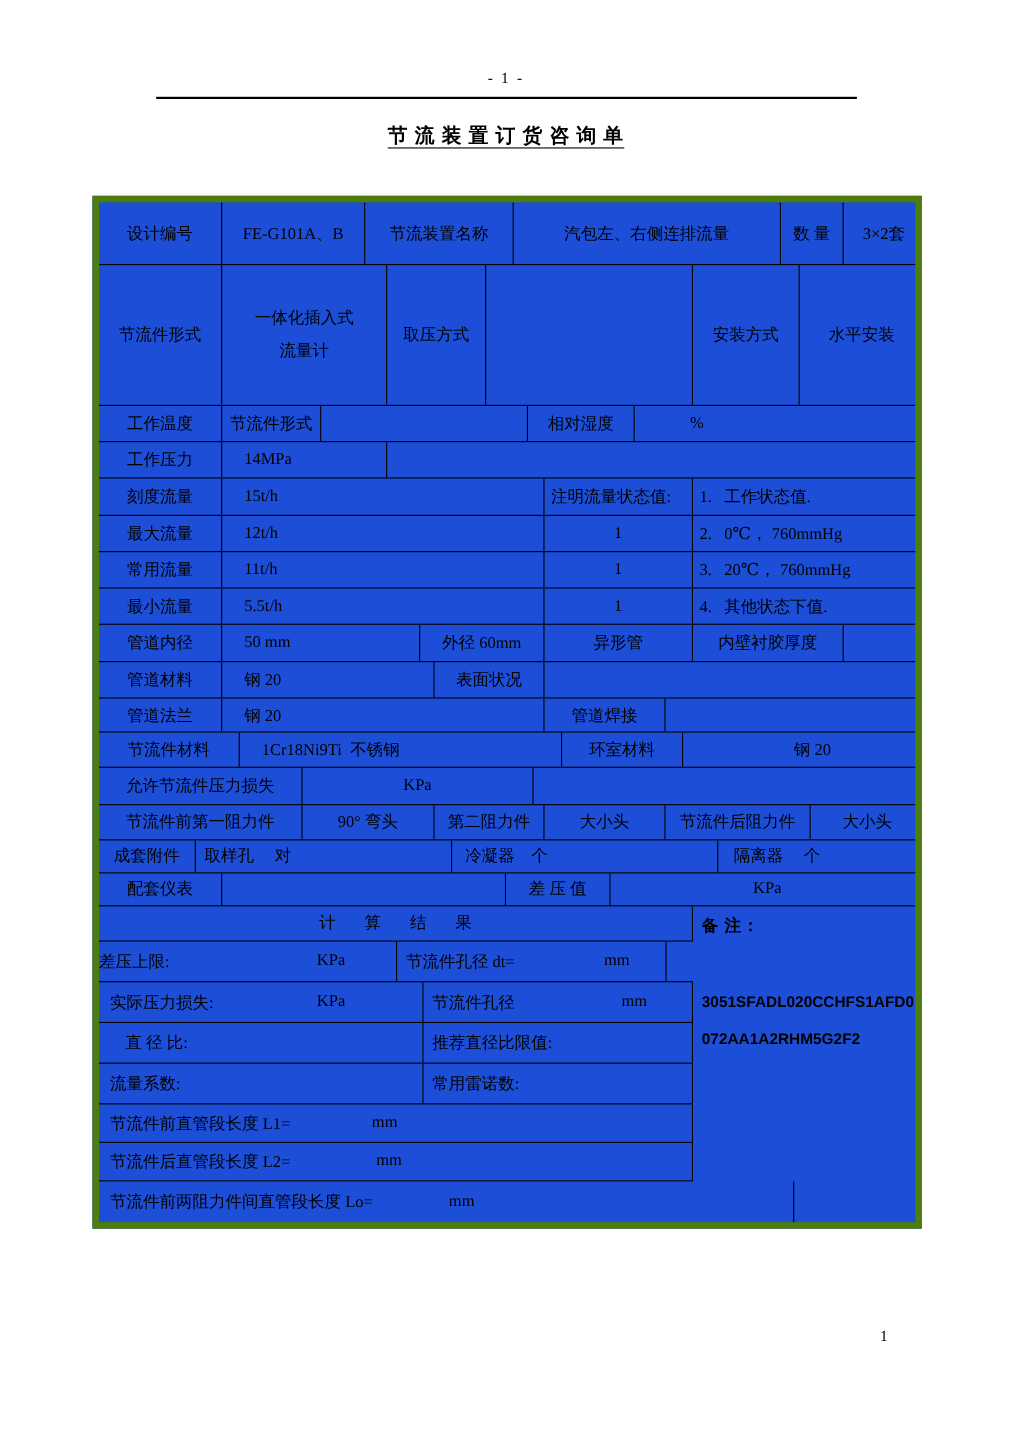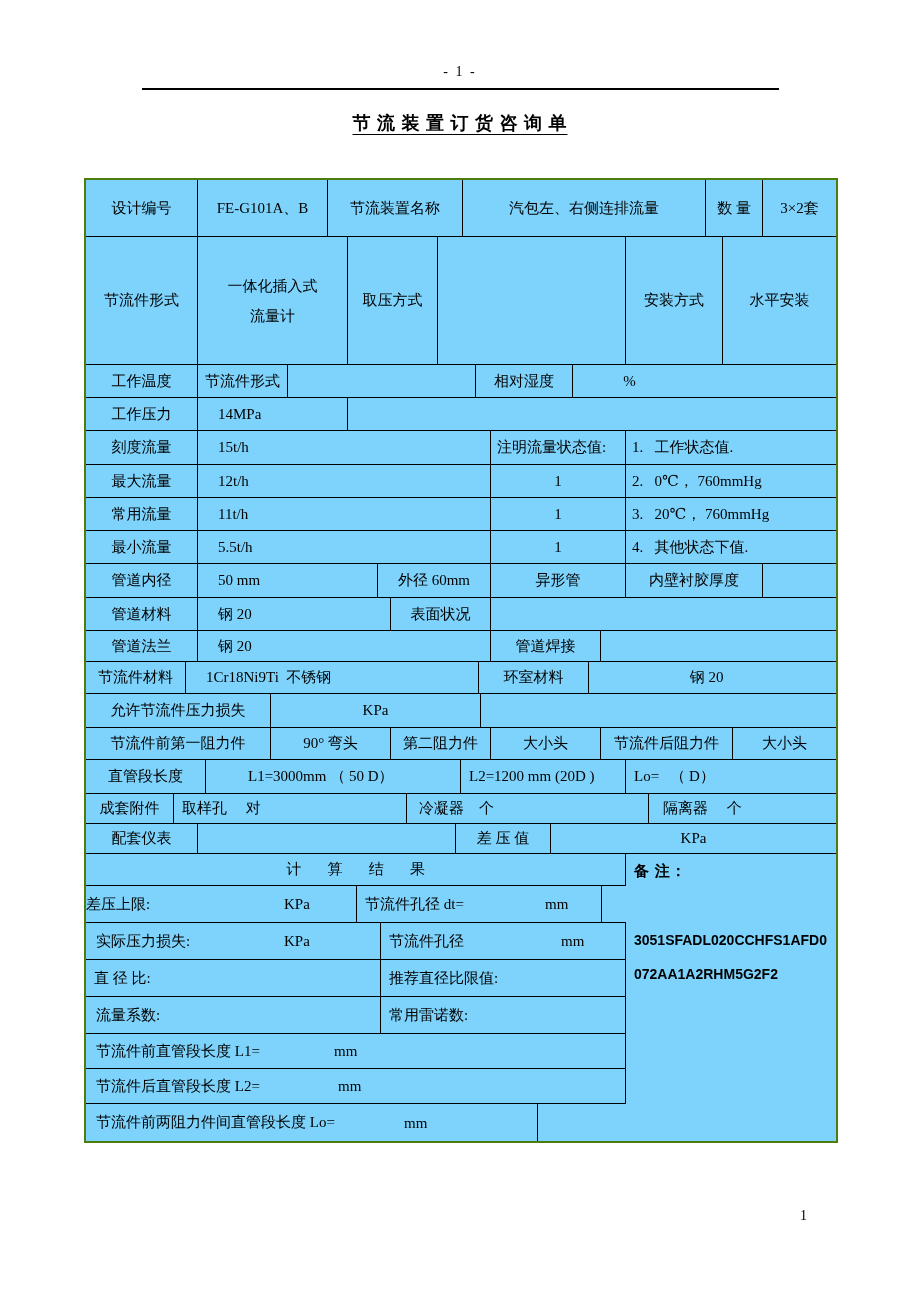--- a/index.html
+++ b/index.html
@@ -9,21 +9,21 @@
     font-family:"Liberation Serif","DejaVu Serif",serif;
     color:#000;
   }
   .page { position:relative; width:920px; height:1302px; background:#fff; overflow:hidden; }
 
   .head-num { position:absolute; top:64px; left:0; width:100%; text-align:center; font-size:14px; letter-spacing:2px; }
   .head-rule { position:absolute; top:88px; left:142px; width:637px; border-top:2px solid #000; }
   .doc-title { position:absolute; top:111px; left:0; width:100%; text-align:center; font-size:18px; font-weight:bold; letter-spacing:1px; }
   .doc-title span { text-decoration:underline; text-underline-offset:5px; }
 
-  .tbl { position:absolute; top:178px; left:84px; width:754px; border:2px solid #4d7c0f; background:#7dd3fc; }
+  .tbl { position:absolute; top:178px; left:84px; width:754px; border:6px solid #4d7c0f; background:#1d4ed8; }
   .row { display:flex; border-bottom:1px solid #000; }
   .row.nb { border-bottom:none; }
   .cell {
     border-right:1px solid #000;
     display:flex; align-items:center;
     white-space:pre; font-size:15px;
     padding:0 6px; overflow:hidden;
     flex-shrink:0;
   }
   .cell.last { border-right:none; }
@@ -133,47 +133,41 @@
     </div>
 
     <div class="row" style="height:31px">
       <div class="cell c" style="width:112px">管道法兰</div>
       <div class="cell" style="width:293px;padding-left:20px">钢 20</div>
       <div class="cell c" style="width:110px">管道焊接</div>
       <div class="cell last" style="width:235px"></div>
     </div>
 
     <div class="row" style="height:32px">
-      <div class="cell c" style="width:100px;padding:0 2px">节流件材料</div>
+      <div class="cell c" style="width:128px;padding:0 2px">节流件材料</div>
       <div class="cell" style="width:293px;padding-left:20px">1Cr18Ni9Ti  不锈钢</div>
       <div class="cell c" style="width:110px">环室材料</div>
       <div class="cell c last" style="width:235px">钢 20</div>
     </div>
 
     <div class="row" style="height:34px">
       <div class="cell c" style="width:185px;padding:0 2px">允许节流件压力损失</div>
       <div class="cell c" style="width:210px">KPa</div>
       <div class="cell last" style="width:355px"></div>
     </div>
 
     <div class="row" style="height:32px">
       <div class="cell c" style="width:185px;padding:0 2px">节流件前第一阻力件</div>
       <div class="cell c" style="width:120px">90° 弯头</div>
       <div class="cell c" style="width:100px;padding:0 2px">第二阻力件</div>
       <div class="cell c" style="width:110px">大小头</div>
       <div class="cell c" style="width:132px;padding:0 2px">节流件后阻力件</div>
       <div class="cell c last" style="width:103px">大小头</div>
     </div>
 
-    <div class="row" style="height:34px">
-      <div class="cell c" style="width:120px">直管段长度</div>
-      <div class="cell" style="width:255px;padding-left:42px">L1=3000mm （ 50 D）</div>
-      <div class="cell" style="width:165px;padding-left:8px">L2=1200 mm (20D )</div>
-      <div class="cell last" style="width:210px;padding-left:8px">Lo=   （ D）</div>
-    </div>
 
     <div class="row" style="height:30px">
       <div class="cell c" style="width:88px">成套附件</div>
       <div class="cell" style="width:233px;padding-left:8px">取样孔     对</div>
       <div class="cell" style="width:242px;padding-left:12px">冷凝器    个</div>
       <div class="cell last" style="width:163px;padding-left:14px">隔离器     个</div>
     </div>
 
     <div class="row" style="height:30px">
       <div class="cell c" style="width:112px">配套仪表</div>
@@ -205,21 +199,21 @@
             <span>实际压力损失:</span>
             <span class="unit" style="left:198px">KPa</span>
           </div>
           <div class="cell rel" style="width:245px;padding-left:8px">
             <span>节流件孔径</span>
             <span class="unit" style="left:180px">mm</span>
           </div>
         </div>
 
         <div class="row" style="height:37px">
-          <div class="cell" style="width:295px;padding-left:8px">直 径 比:</div>
+          <div class="cell" style="width:295px;padding-left:24px">直 径 比:</div>
           <div class="cell" style="width:245px;padding-left:8px">推荐直径比限值:</div>
         </div>
 
         <div class="row" style="height:37px">
           <div class="cell" style="width:295px;padding-left:10px">流量系数:</div>
           <div class="cell" style="width:245px;padding-left:8px">常用雷诺数:</div>
         </div>
 
         <div class="row" style="height:35px">
           <div class="cell rel" style="width:540px;padding-left:10px">
@@ -229,21 +223,21 @@
         </div>
 
         <div class="row" style="height:35px">
           <div class="cell rel" style="width:540px;padding-left:10px">
             <span>节流件后直管段长度 L2=</span>
             <span class="unit" style="left:252px">mm</span>
           </div>
         </div>
 
         <div class="row nb" style="height:37px">
-          <div class="cell rel" style="width:452px;padding-left:10px">
+          <div class="cell rel" style="width:632px;padding-left:10px">
             <span>节流件前两阻力件间直管段长度 Lo=</span>
             <span class="unit" style="left:318px">mm</span>
           </div>
         </div>
 
       </div>
 
       <div class="remark">
         <div class="rlabel">备  注：</div>
         <div class="code" style="margin-top:42px">3051SFADL020CCHFS1AFD0</div>

